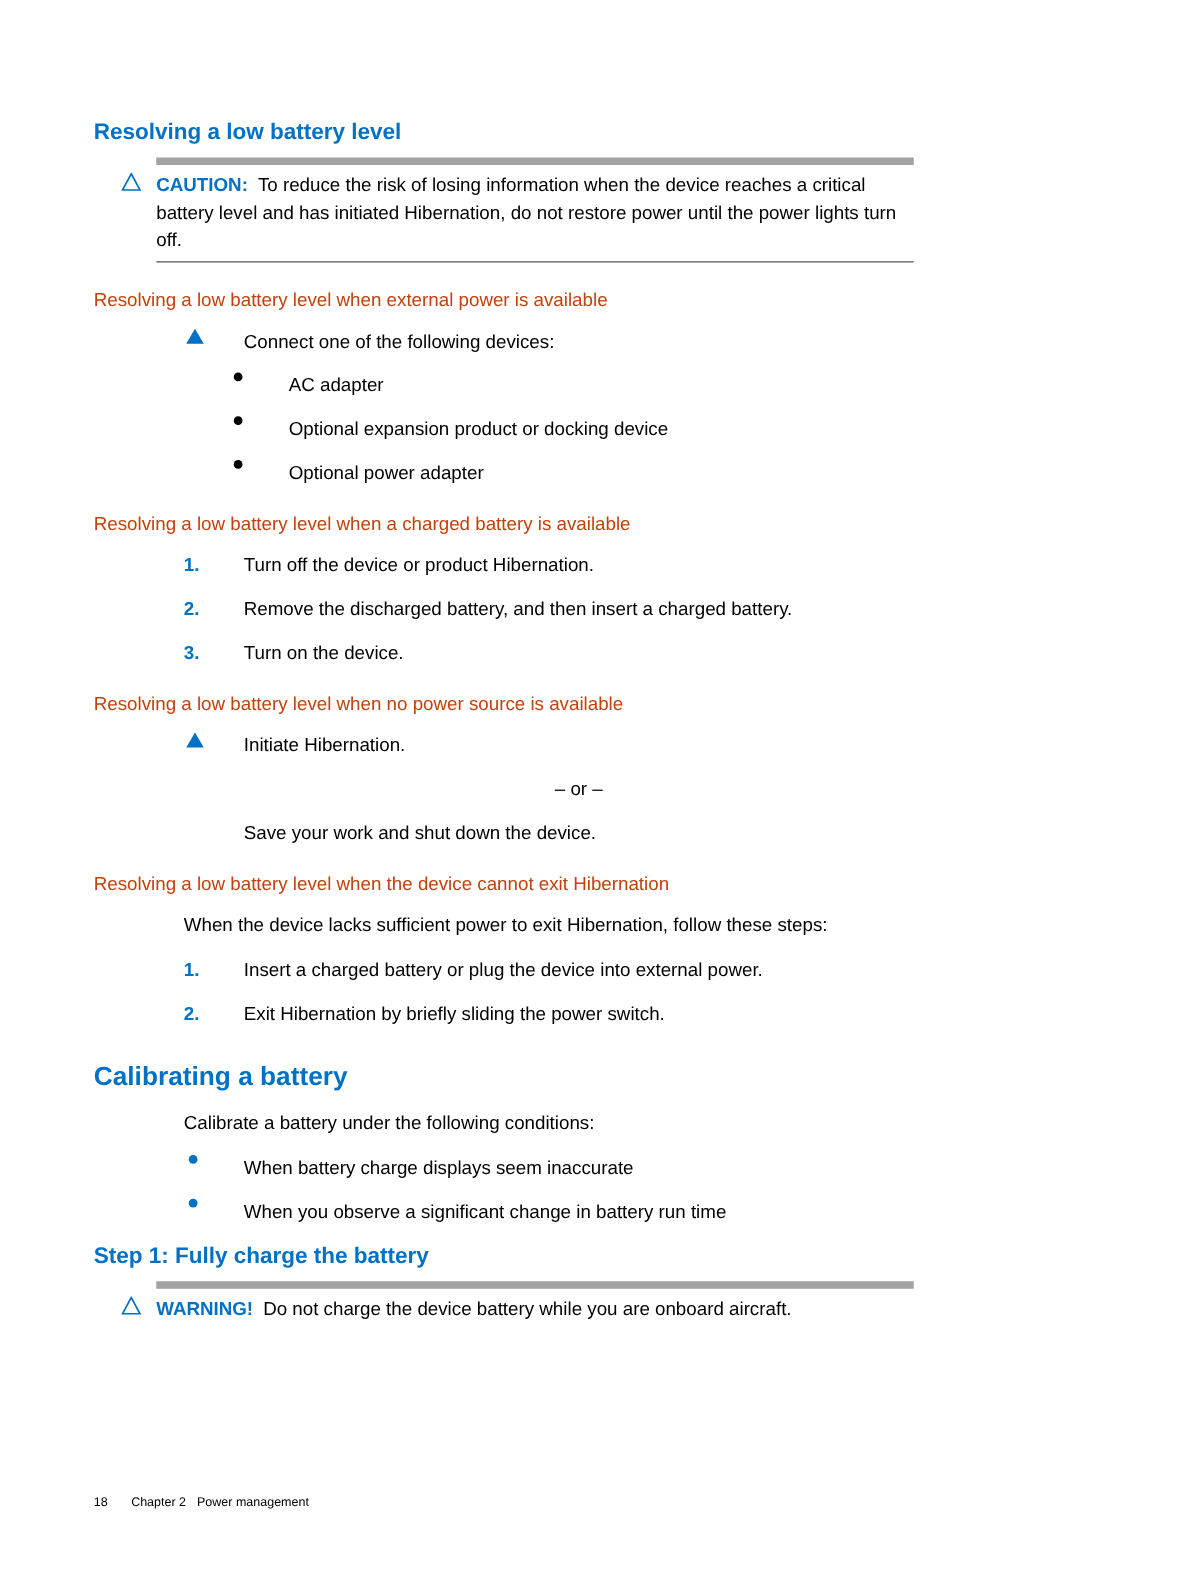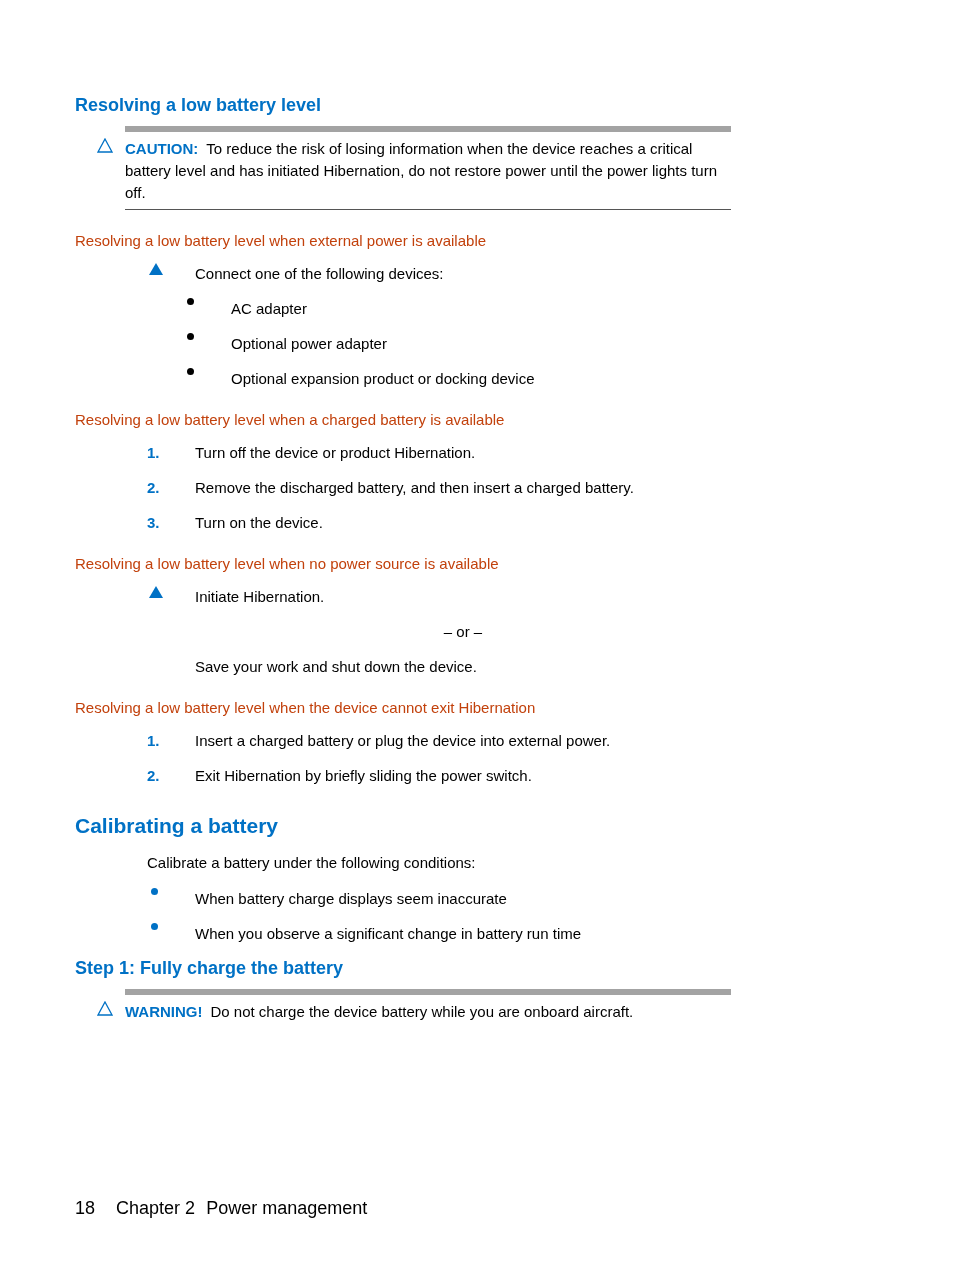--- a/index.html
+++ b/index.html
@@ -88,23 +88,23 @@
   .num {
     color: #0071c5;
     font-weight: bold;
   }
   .body-text {
     margin: 0 0 14px 0;
     line-height: 1.45;
   }
   .footer {
     position: absolute;
-    bottom: 51px;
+    bottom: 62px;
     left: 75px;
-    font-size: 18px;
+    font-size: 10px;
   }
   .footer .pg { margin-right: 16px; }
   .footer .chap { margin-right: 6px; }
 </style>
 </head>
 <body>
 
 <div class="page">
 
   <div class="h2">Resolving a low battery level</div>
@@ -131,27 +131,27 @@
     <div class="list-row">
       <div class="marker-col">
           <div class="disc"></div>
         </div>
       <div>AC adapter</div>
     </div>
     <div class="list-row">
       <div class="marker-col">
           <div class="disc"></div>
         </div>
+      <div>Optional expansion product or docking device</div>
+    </div>
+    <div class="list-row">
+      <div class="marker-col">
+          <div class="disc"></div>
+        </div>
       <div>Optional power adapter</div>
-    </div>
-    <div class="list-row">
-      <div class="marker-col">
-          <div class="disc"></div>
-        </div>
-      <div>Optional expansion product or docking device</div>
     </div>
   </div>
 
   <div class="h3">Resolving a low battery level when a charged battery is available</div>
   <div class="indent1">
     <div class="list-row">
       <div class="marker-col">
           <span class="num">1.</span>
         </div>
       <div>Turn off the device or product Hibernation.</div>
@@ -183,20 +183,21 @@
       <div>– or –</div>
     </div>
     <div class="list-row">
       <div class="marker-col"></div>
       <div>Save your work and shut down the device.</div>
     </div>
   </div>
 
   <div class="h3">Resolving a low battery level when the device cannot exit Hibernation</div>
   <div class="indent1">
+    <p class="body-text">When the device lacks sufficient power to exit Hibernation, follow these steps:</p>
     <div class="list-row">
       <div class="marker-col">
           <span class="num">1.</span>
         </div>
       <div>Insert a charged battery or plug the device into external power.</div>
     </div>
     <div class="list-row">
       <div class="marker-col">
           <span class="num">2.</span>
         </div>

